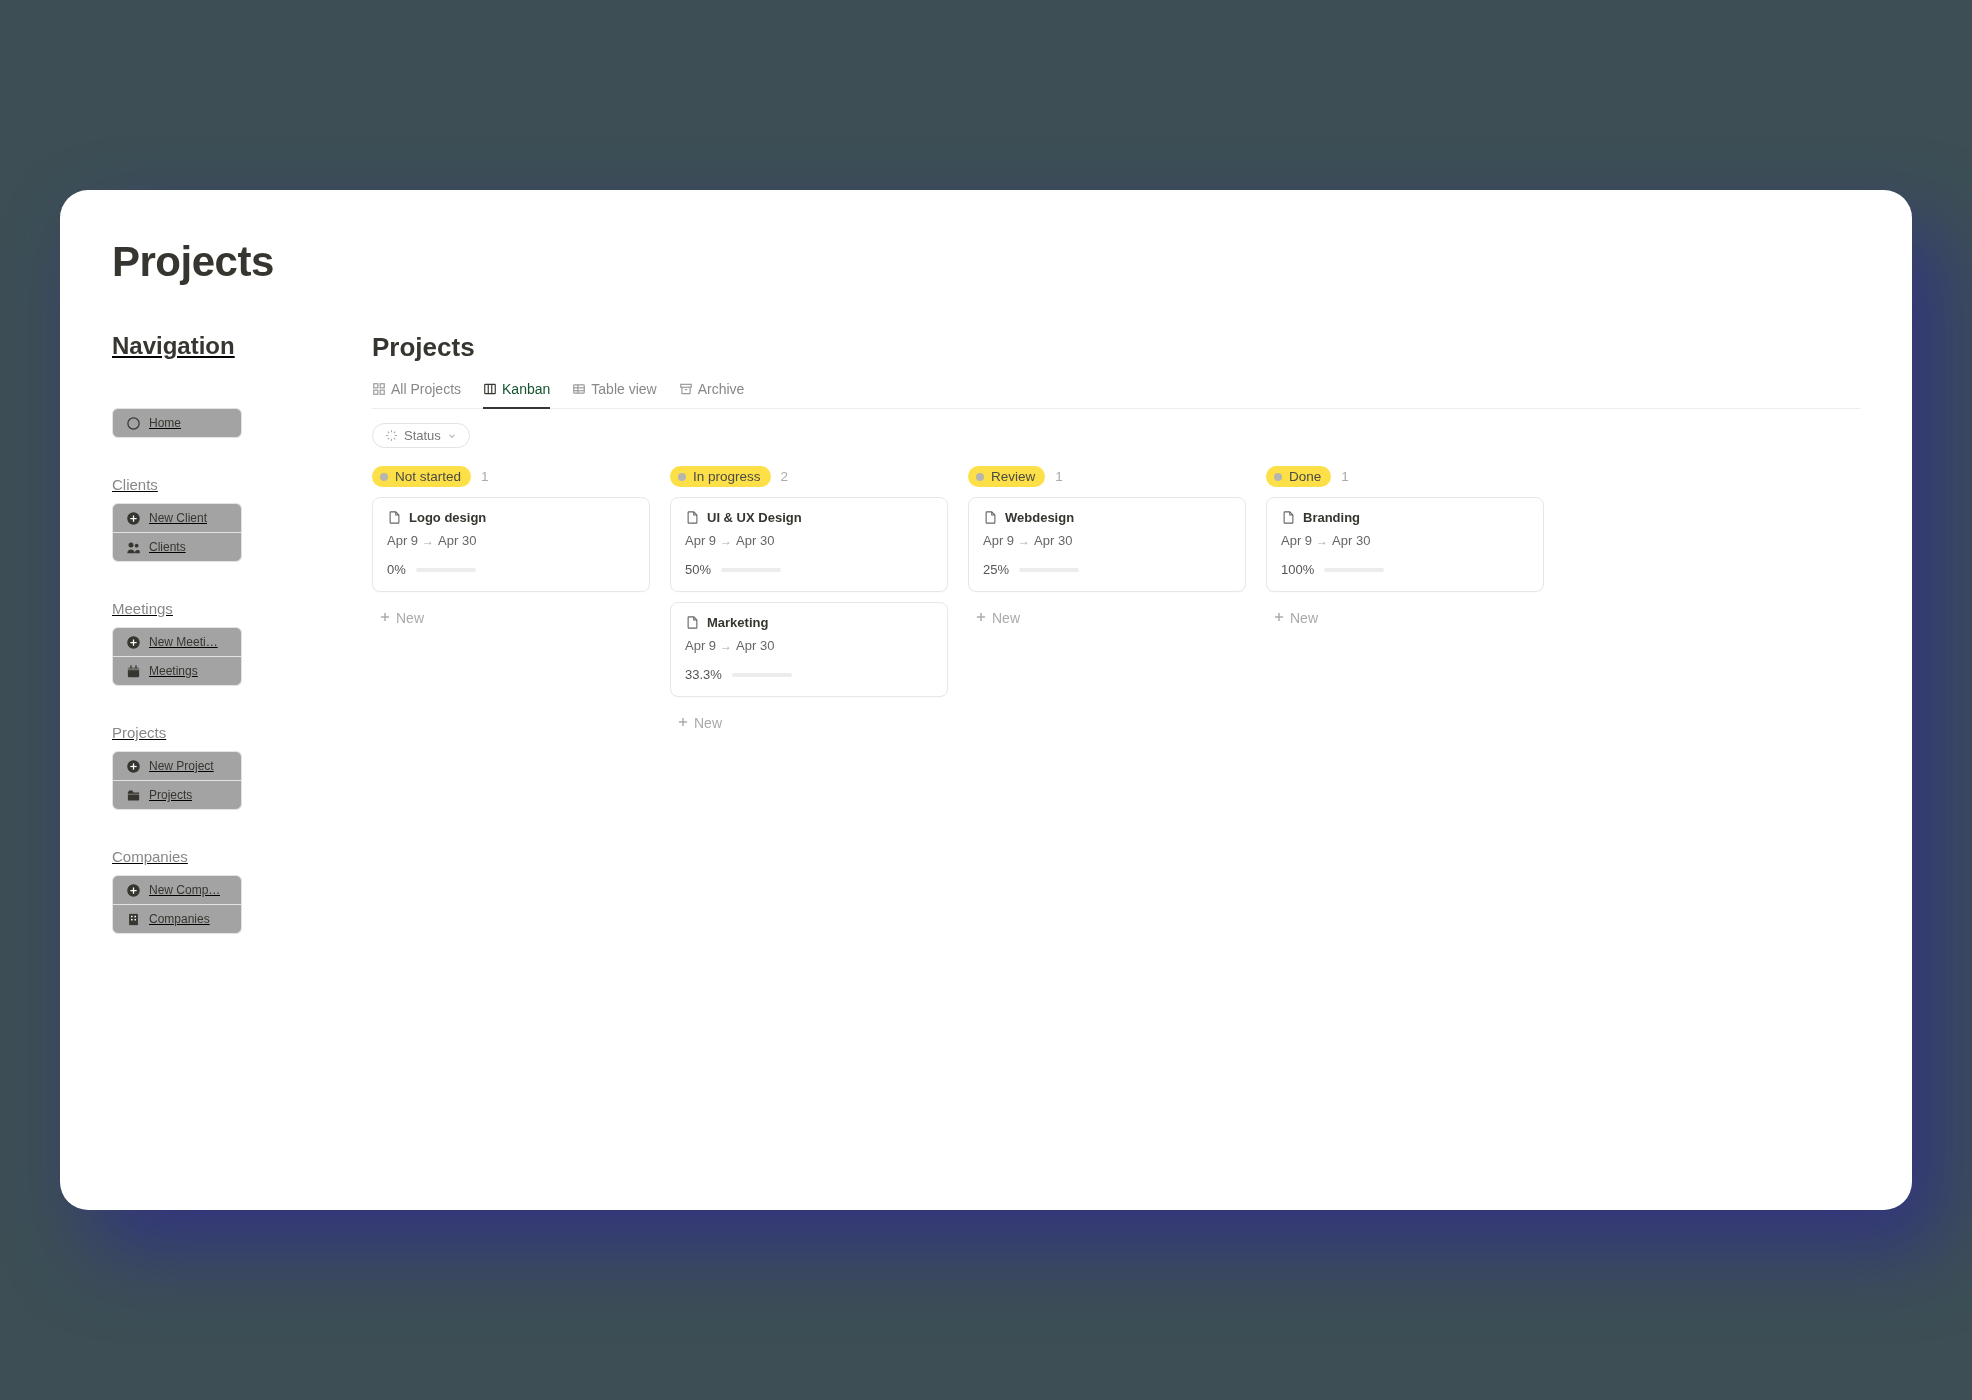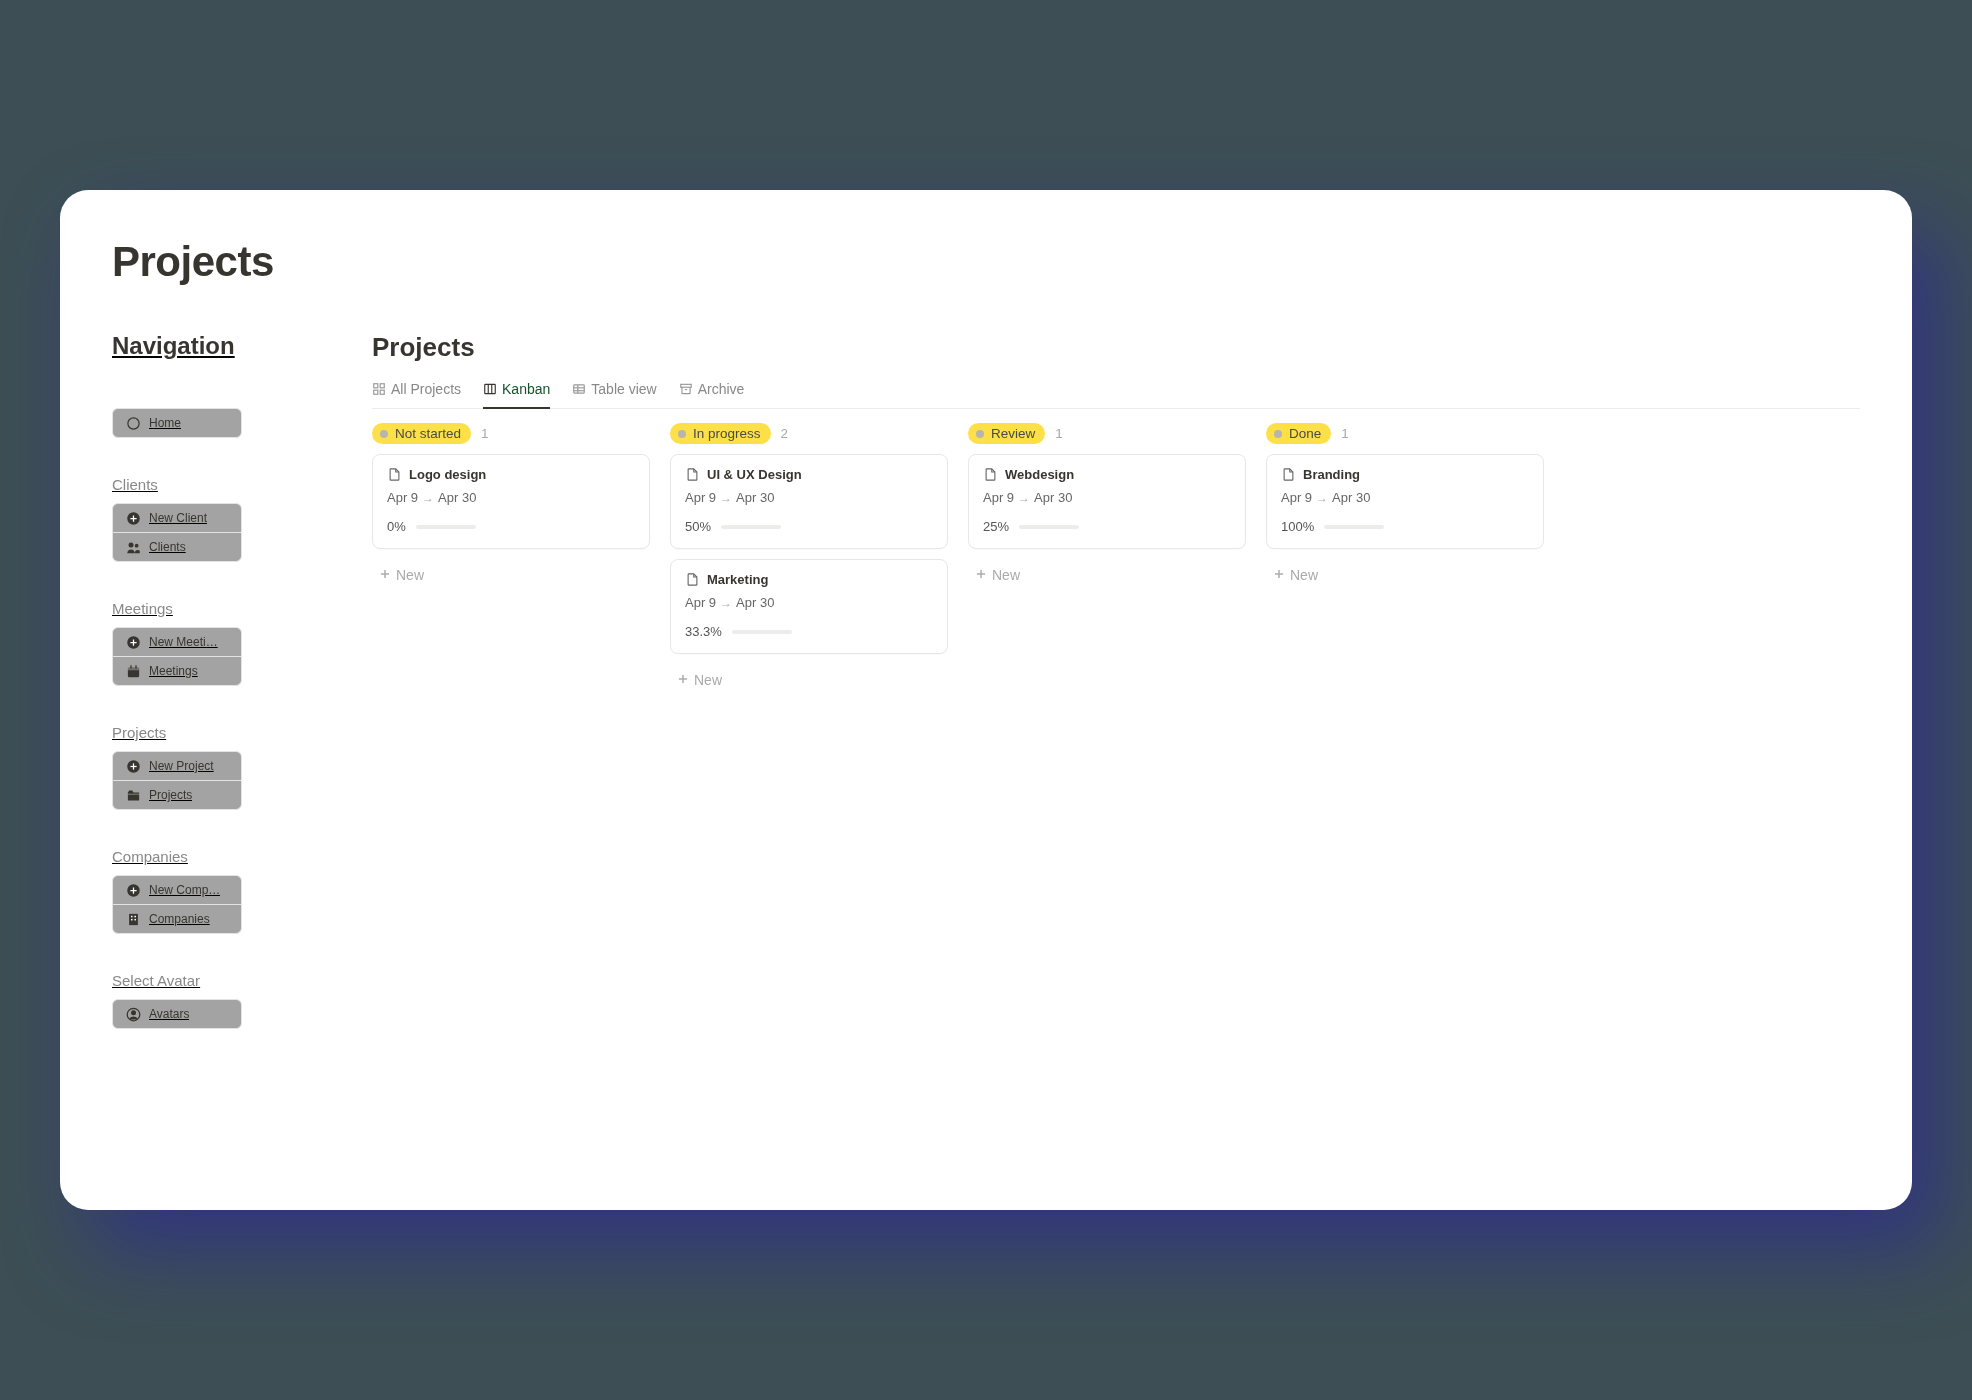--- a/index.html
+++ b/index.html
@@ -293,35 +293,20 @@
                     <rect x="8" y="6" width="2.5" height="2.5" fill="#fff"></rect>
                     <rect x="13.5" y="6" width="2.5" height="2.5" fill="#fff"></rect>
                     <rect x="8" y="11" width="2.5" height="2.5" fill="#fff"></rect>
                     <rect x="13.5" y="11" width="2.5" height="2.5" fill="#fff"></rect>
                   </svg>
                 </span>
                 <span class="label-txt">Companies</span>
               </button>
             </div>
           </div>
-          <div class="nav-group">
-            <div class="nav-group-label">Select Avatar</div>
-            <div class="nav-btns">
-              <button class="nav-btn">
-                <span class="ico">
-                  <svg width="15" height="15" viewBox="0 0 24 24" fill="none" stroke="#37352f" stroke-width="2">
-                    <circle cx="12" cy="12" r="10"></circle>
-                    <circle cx="12" cy="9" r="3" fill="#37352f"></circle>
-                    <path d="M6 20c1-3 4-4 6-4s5 1 6 4" fill="#37352f"></path>
-                  </svg>
-                </span>
-                <span class="label-txt">Avatars</span>
-              </button>
-            </div>
-          </div>
         </div>
     </aside>
 
     <section class="main">
       <div class="main-title">Projects</div>
 
       <div class="tabs" id="tabs">
           <div class="tab">
             <span>
               <svg width="14" height="14" viewBox="0 0 24 24" fill="none" stroke="#999" stroke-width="2">
@@ -359,20 +344,42 @@
               <svg width="14" height="14" viewBox="0 0 24 24" fill="none" stroke="#999" stroke-width="2">
                 <rect x="3" y="4" width="18" height="5"></rect>
                 <path d="M5 9v10a1 1 0 0 0 1 1h12a1 1 0 0 0 1-1V9"></path>
                 <line x1="10" y1="13" x2="14" y2="13"></line>
               </svg>
             </span>
             <span>Archive</span>
           </div>
         </div>
 
+      <div class="filter-row">
+        <div class="filter-pill">
+          <span>
+            <svg width="13" height="13" viewBox="0 0 24 24" fill="none" stroke="#aaa" stroke-width="2">
+              <line x1="12" y1="2" x2="12" y2="6"></line>
+                <line x1="12" y1="18" x2="12" y2="22"></line>
+              <line x1="4.93" y1="4.93" x2="7.76" y2="7.76"></line>
+                <line x1="16.24" y1="16.24" x2="19.07" y2="19.07"></line>
+              <line x1="2" y1="12" x2="6" y2="12"></line>
+                <line x1="18" y1="12" x2="22" y2="12"></line>
+              <line x1="4.93" y1="19.07" x2="7.76" y2="16.24"></line>
+                <line x1="16.24" y1="7.76" x2="19.07" y2="4.93"></line>
+            </svg>
+          </span>
+          <span>Status</span>
+          <span>
+            <svg width="10" height="10" viewBox="0 0 24 24" fill="none" stroke="#aaa" stroke-width="2.5">
+                <polyline points="6 9 12 15 18 9"></polyline>
+              </svg>
+          </span>
+        </div>
+      </div>
 
       <div class="board" id="board">
           <div class="col">
             <div class="col-head">
               <span class="status-tag">
                 <span class="status-dot"></span>
                 <span>Not started</span>
               </span>
               <span class="col-count">1</span>
             </div>

